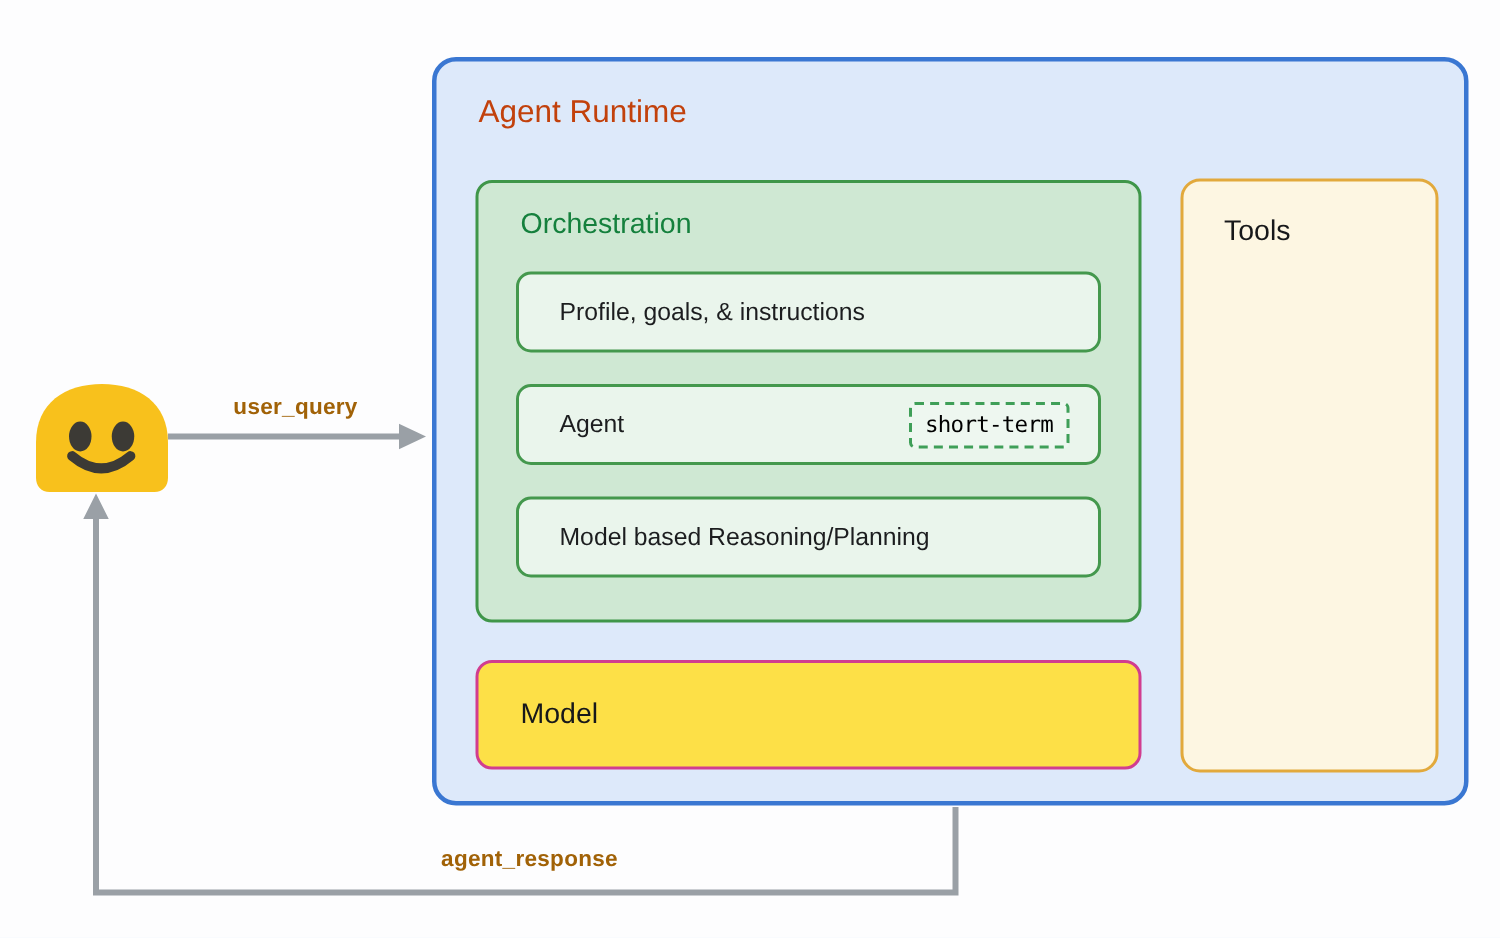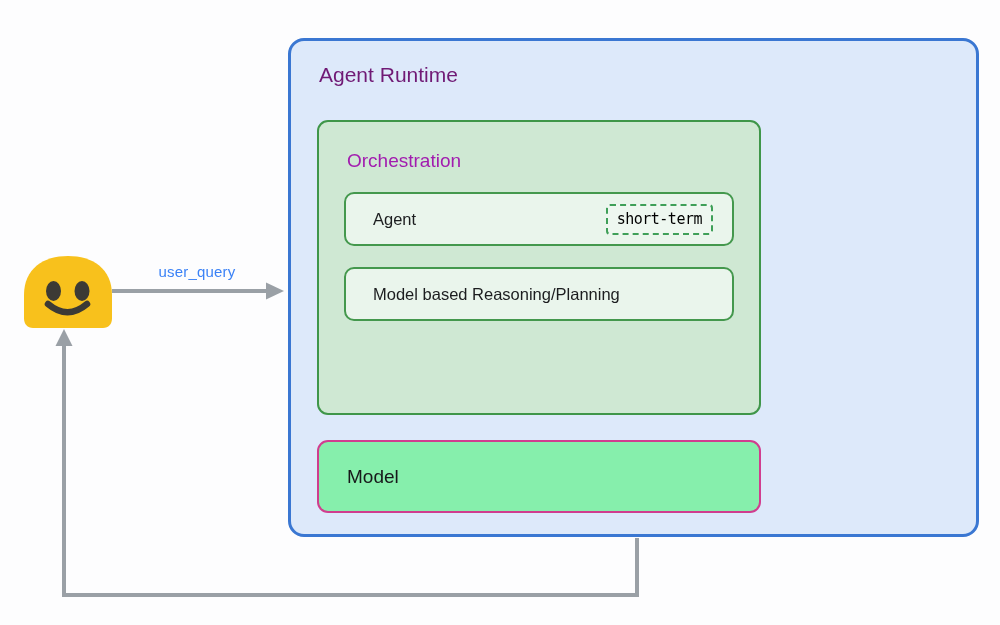--- a/index.html
+++ b/index.html
@@ -26,58 +26,58 @@
     position: absolute;
     left: 20px;
     top: 253px;
     width: 96px;
     height: 76px;
   }
 
   .flow-label {
     position: absolute;
     font-size: 15px;
-    font-weight: 400;
+    font-weight: 700;
     letter-spacing: 0.2px;
-    color: #3b82f6;
+    color: #a16207;
     text-align: center;
   }
   .label-user-query  { left: 112px; top: 263px; width: 170px; }
   .label-agent-resp  { left: 263px; top: 564px; width: 180px; }
 
   .agent-runtime {
     position: absolute;
     left: 288px; top: 38px;
     width: 691px; height: 499px;
     background: #dde9fa;
     border: 3px solid #3a77d2;
     border-radius: 16px;
   }
   .agent-runtime-title {
     position: absolute;
     left: 28px; top: 22px;
     font-size: 21px;
     font-weight: 500;
-    color: #701a75;
+    color: #c2410c;
   }
 
   .orchestration {
     position: absolute;
     left: 26px; top: 79px;
     width: 444px; height: 295px;
     background: #cfe8d3;
     border: 2.5px solid #3f9649;
     border-radius: 11px;
     padding: 16px 25px 0 25px;
   }
   .orchestration-title {
     font-size: 19px;
     font-weight: 500;
-    color: #a21caf;
-    margin: 12px 0 20px 3px;
+    color: #15803d;
+    margin: 1px 0 20px 3px;
   }
   .orch-row {
     height: 54px;
     margin-bottom: 21px;
     background: #eaf5ec;
     border: 2px solid #44984d;
     border-radius: 10px;
     display: flex;
     align-items: center;
     padding: 0 19px 0 27px;
@@ -97,21 +97,21 @@
     letter-spacing: -0.5px;
     color: #000000;
     background: #eef7f0;
     white-space: nowrap;
   }
 
   .model-box {
     position: absolute;
     left: 26px; top: 399px;
     width: 444px; height: 73px;
-    background: #86efac;
+    background: #fde047;
     border: 2.5px solid #d13d8f;
     border-radius: 11px;
     display: flex;
     align-items: center;
     padding-left: 28px;
     font-size: 19px;
     font-weight: 500;
     color: #17181a;
   }
 
@@ -147,39 +147,46 @@
   </svg>
 
   <svg class="emoji" viewBox="0 0 96 76" xmlns="http://www.w3.org/2000/svg">
     <path d="M 13 75 C 7.5 75 4 71 4 65.5 L 4 42 C 4 15.5 23.5 3 48 3 C 72.5 3 92 15.5 92 42 L 92 65.5 C 92 71 88.5 75 83 75 Z" fill="#f8c11c"></path>
     <ellipse cx="33.5" cy="38" rx="7.5" ry="10" fill="#3c3a35"></ellipse>
     <ellipse cx="62" cy="38" rx="7.5" ry="10" fill="#3c3a35"></ellipse>
     <path d="M 28 51 Q 47.5 67.5 67 51" stroke="#3c3a35" stroke-width="6.5" stroke-linecap="round" fill="none"></path>
   </svg>
 
   <div class="flow-label label-user-query">user_query</div>
+  <div class="flow-label label-agent-resp">agent_response</div>
 
   <div class="agent-runtime">
     <div class="agent-runtime-title">Agent Runtime</div>
 
     <div class="orchestration">
       <div class="orchestration-title">Orchestration</div>
 
+      <div class="orch-row">
+        <span>Profile, goals, &amp; instructions</span>
+      </div>
 
       <div class="orch-row">
         <span>Agent</span>
         <span class="chip-group">
           <span class="memory-chip">short-term</span>
         </span>
       </div>
 
       <div class="orch-row">
         <span>Model based Reasoning/Planning</span>
       </div>
     </div>
 
     <div class="model-box">
       <span>Model</span>
     </div>
 
+    <div class="tools-box">
+      <span>Tools</span>
+    </div>
   </div>
 
 </div>
 
 </body></html>

